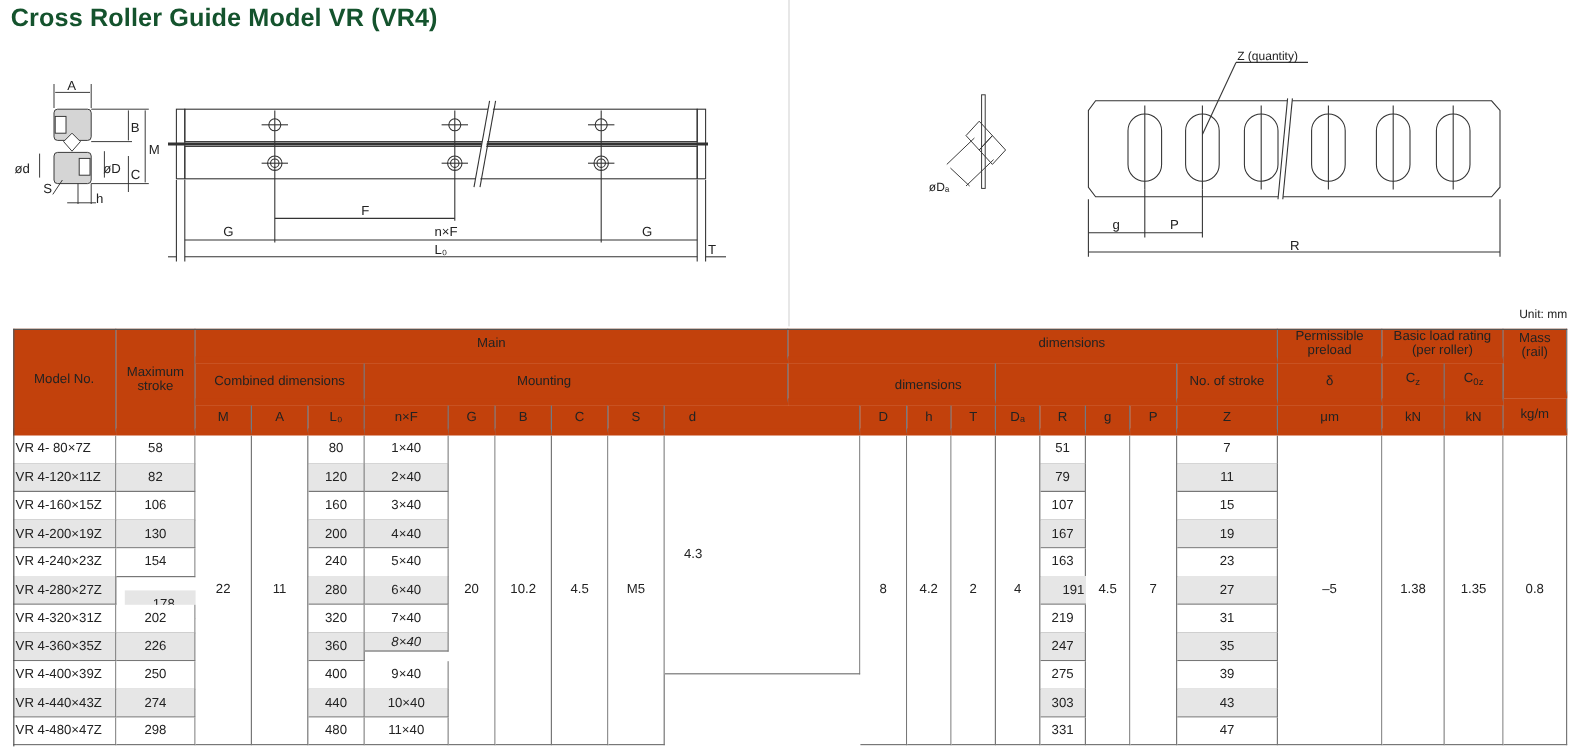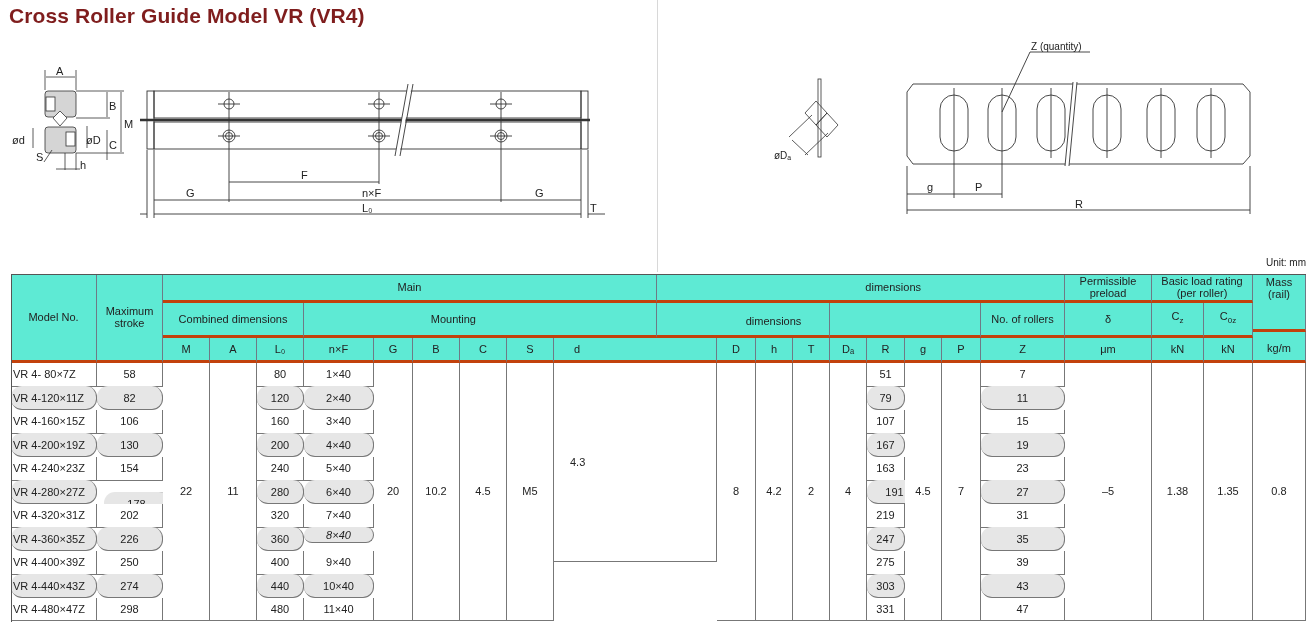--- a/index.html
+++ b/index.html
@@ -1,25 +1,25 @@
 <!DOCTYPE html>
 <html><head>
 <meta charset="utf-8">
 <style>
   html,body{margin:0;padding:0;background:#fff;}
   body{width:1313px;height:626px;position:relative;overflow:hidden;font-family:"Liberation Sans",sans-serif;color:#222;}
-  .title{position:absolute;left:9px;top:4px;font-size:21px;font-weight:bold;color:#7f1d1d;letter-spacing:0.1px;}
+  .title{position:absolute;left:9px;top:4px;font-size:21px;font-weight:bold;color:#14532d;letter-spacing:0.1px;}
   .vdivider{position:absolute;left:657px;top:0;width:1px;height:272px;background:#d8d8d8;}
   .unit{position:absolute;right:7px;top:257px;font-size:10px;color:#222;}
   svg.drawing{position:absolute;}
   .drawing text{font-family:"Liberation Sans",sans-serif;fill:#222;}
   .cell{position:absolute;box-sizing:border-box;display:flex;align-items:center;justify-content:center;font-size:11px;text-align:center;line-height:12px;}
-  .hd{background:#5eead4;border-right:1px solid #6e7a86;border-bottom:3px solid #c2410c;color:#222;text-align:center;}
+  .hd{background:#c2410c;border-right:1px solid #6e7a86;border-bottom:6px solid #c2410c;color:#222;text-align:center;}
   .bd{background:#fff;border-right:1px solid #777;border-bottom:1px solid #777;}
-  .gray{background:#e6e6e6;border-radius:11px;}
+  .gray{background:#e6e6e6;}
   .left{justify-content:flex-start;padding-left:2px;}
   .tbl{position:absolute;left:0;top:0;}
   .frame{position:absolute;left:11px;top:274px;width:1295px;height:348px;border-left:1px solid #555;border-top:1px solid #555;box-sizing:border-box;pointer-events:none;}
 </style>
 </head>
 <body>
 
 <div class="title">Cross Roller Guide Model VR (VR4)</div>
 <div class="vdivider"></div>
 
@@ -162,21 +162,21 @@
   <div class="cell hd" style="left:657px;top:274px;width:408px;height:29px;justify-content:flex-end;padding-right:143px">dimensions</div>
   <div class="cell hd" style="left:1065px;top:274px;width:87px;height:29px;padding:0 6px">Permissible preload</div>
   <div class="cell hd" style="left:1152px;top:274px;width:101px;height:29px;padding:0 4px">Basic load rating (per roller)</div>
   <div class="cell hd" style="left:1253px;top:274px;width:53px;height:58px;align-items:flex-start;padding:2px 8px 0">Mass (rail)</div>
 
   <div class="cell hd" style="left:163px;top:303px;width:141px;height:35px">Combined dimensions</div>
   <div class="cell hd" style="left:304px;top:303px;width:353px;height:35px;justify-content:flex-end;padding-right:180px">Mounting</div>
   <div class="cell hd" style="left:657px;top:303px;width:173px;height:35px"></div>
   <span class="cell" style="left:717px;top:303px;width:113px;height:35px;background:transparent">dimensions</span>
   <div class="cell hd" style="left:830px;top:303px;width:151px;height:35px"></div>
-  <div class="cell hd" style="left:981px;top:303px;width:84px;height:35px">No. of rollers</div>
+  <div class="cell hd" style="left:981px;top:303px;width:84px;height:35px">No. of stroke</div>
   <div class="cell hd" style="left:1065px;top:303px;width:87px;height:35px">δ</div>
   <div class="cell hd" style="left:1152px;top:303px;width:52px;height:35px">
       <span>C<sub style="font-size:8px">z</sub></span>
     </div>
   <div class="cell hd" style="left:1204px;top:303px;width:49px;height:35px">
       <span>C<sub style="font-size:8px">0z</sub></span>
     </div>
 
   <div id="colheads">
       <div class="cell hd" style="left:163px;top:338px;width:47px;height:25px;">M</div>

